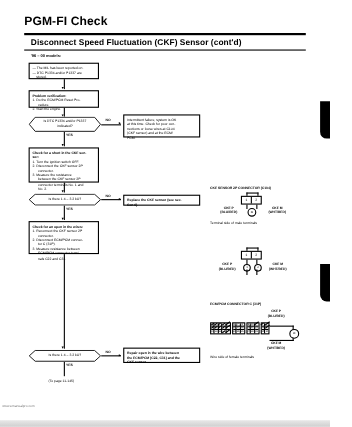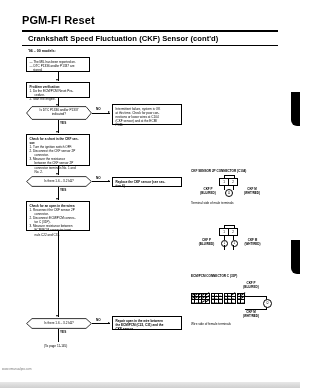--- a/index.html
+++ b/index.html
@@ -100,23 +100,23 @@
   }
   .wm{position:absolute;left:2px;bottom:17px;font-size:3px;color:#7a7a7a;}
   .topage{position:absolute;font-size:3.1px;}
   .shadow{position:absolute;background:#d8d8d8;}
 </style>
 </head>
 <body>
 
 <div class="page">
 
-  <div class="sys-title">PGM-FI Reset</div>
+  <div class="sys-title">PGM-FI Check</div>
   <div class="rule-top"></div>
-  <div class="sec-title">Crankshaft Speed Fluctuation (CKF) Sensor (cont'd)</div>
+  <div class="sec-title">Disconnect Speed Fluctuation (CKF) Sensor (cont'd)</div>
   <div class="rule-bot"></div>
   <div class="models">'96 – 00 models:</div>
 
   <div class="tab-notch" style="top:92px;height:34px;border-radius:0 0 0 6px;"></div>
   <div class="tab-notch" style="top:240px;height:34px;border-radius:0 0 0 6px;"></div>
 
   <div class="box" style="left:26px;top:57px;width:64px;height:15px;">
     <span class="dash-line">— The MIL has been reported on.</span>
     <span class="dash-line">— DTC P1336 and/or P1337 are</span>
     <span class="dash-line" style="padding-left:3.5px;">stored.</span>

